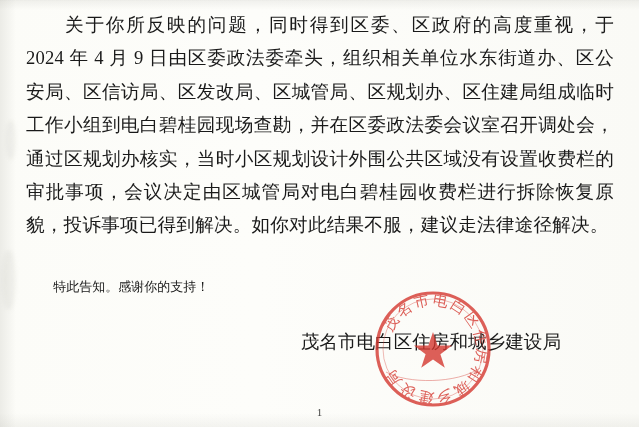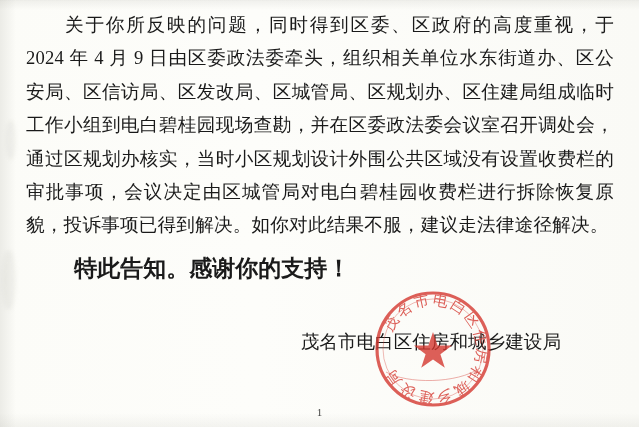--- a/index.html
+++ b/index.html
@@ -65,27 +65,26 @@
   }
   .body-text p {
     margin: 0;
   }
   .indent {
     text-indent: 2.1em;
   }
   .notice-line {
     position: absolute;
     left: 26px;
-    top: 252px;
+    top: 270px;
     width: 588px;
-    font-size: 23px;
+    font-size: 13px;
     line-height: 33.4px;
     color: #1a1a1a;
     text-indent: 2.1em;
-    font-weight: bold;
   }
 
   
   .signer {
     position: absolute;
     right: 78px;
     top: 329px;
     font-size: 18.6px;
     line-height: 26px;
     color: #1a1a1a;

